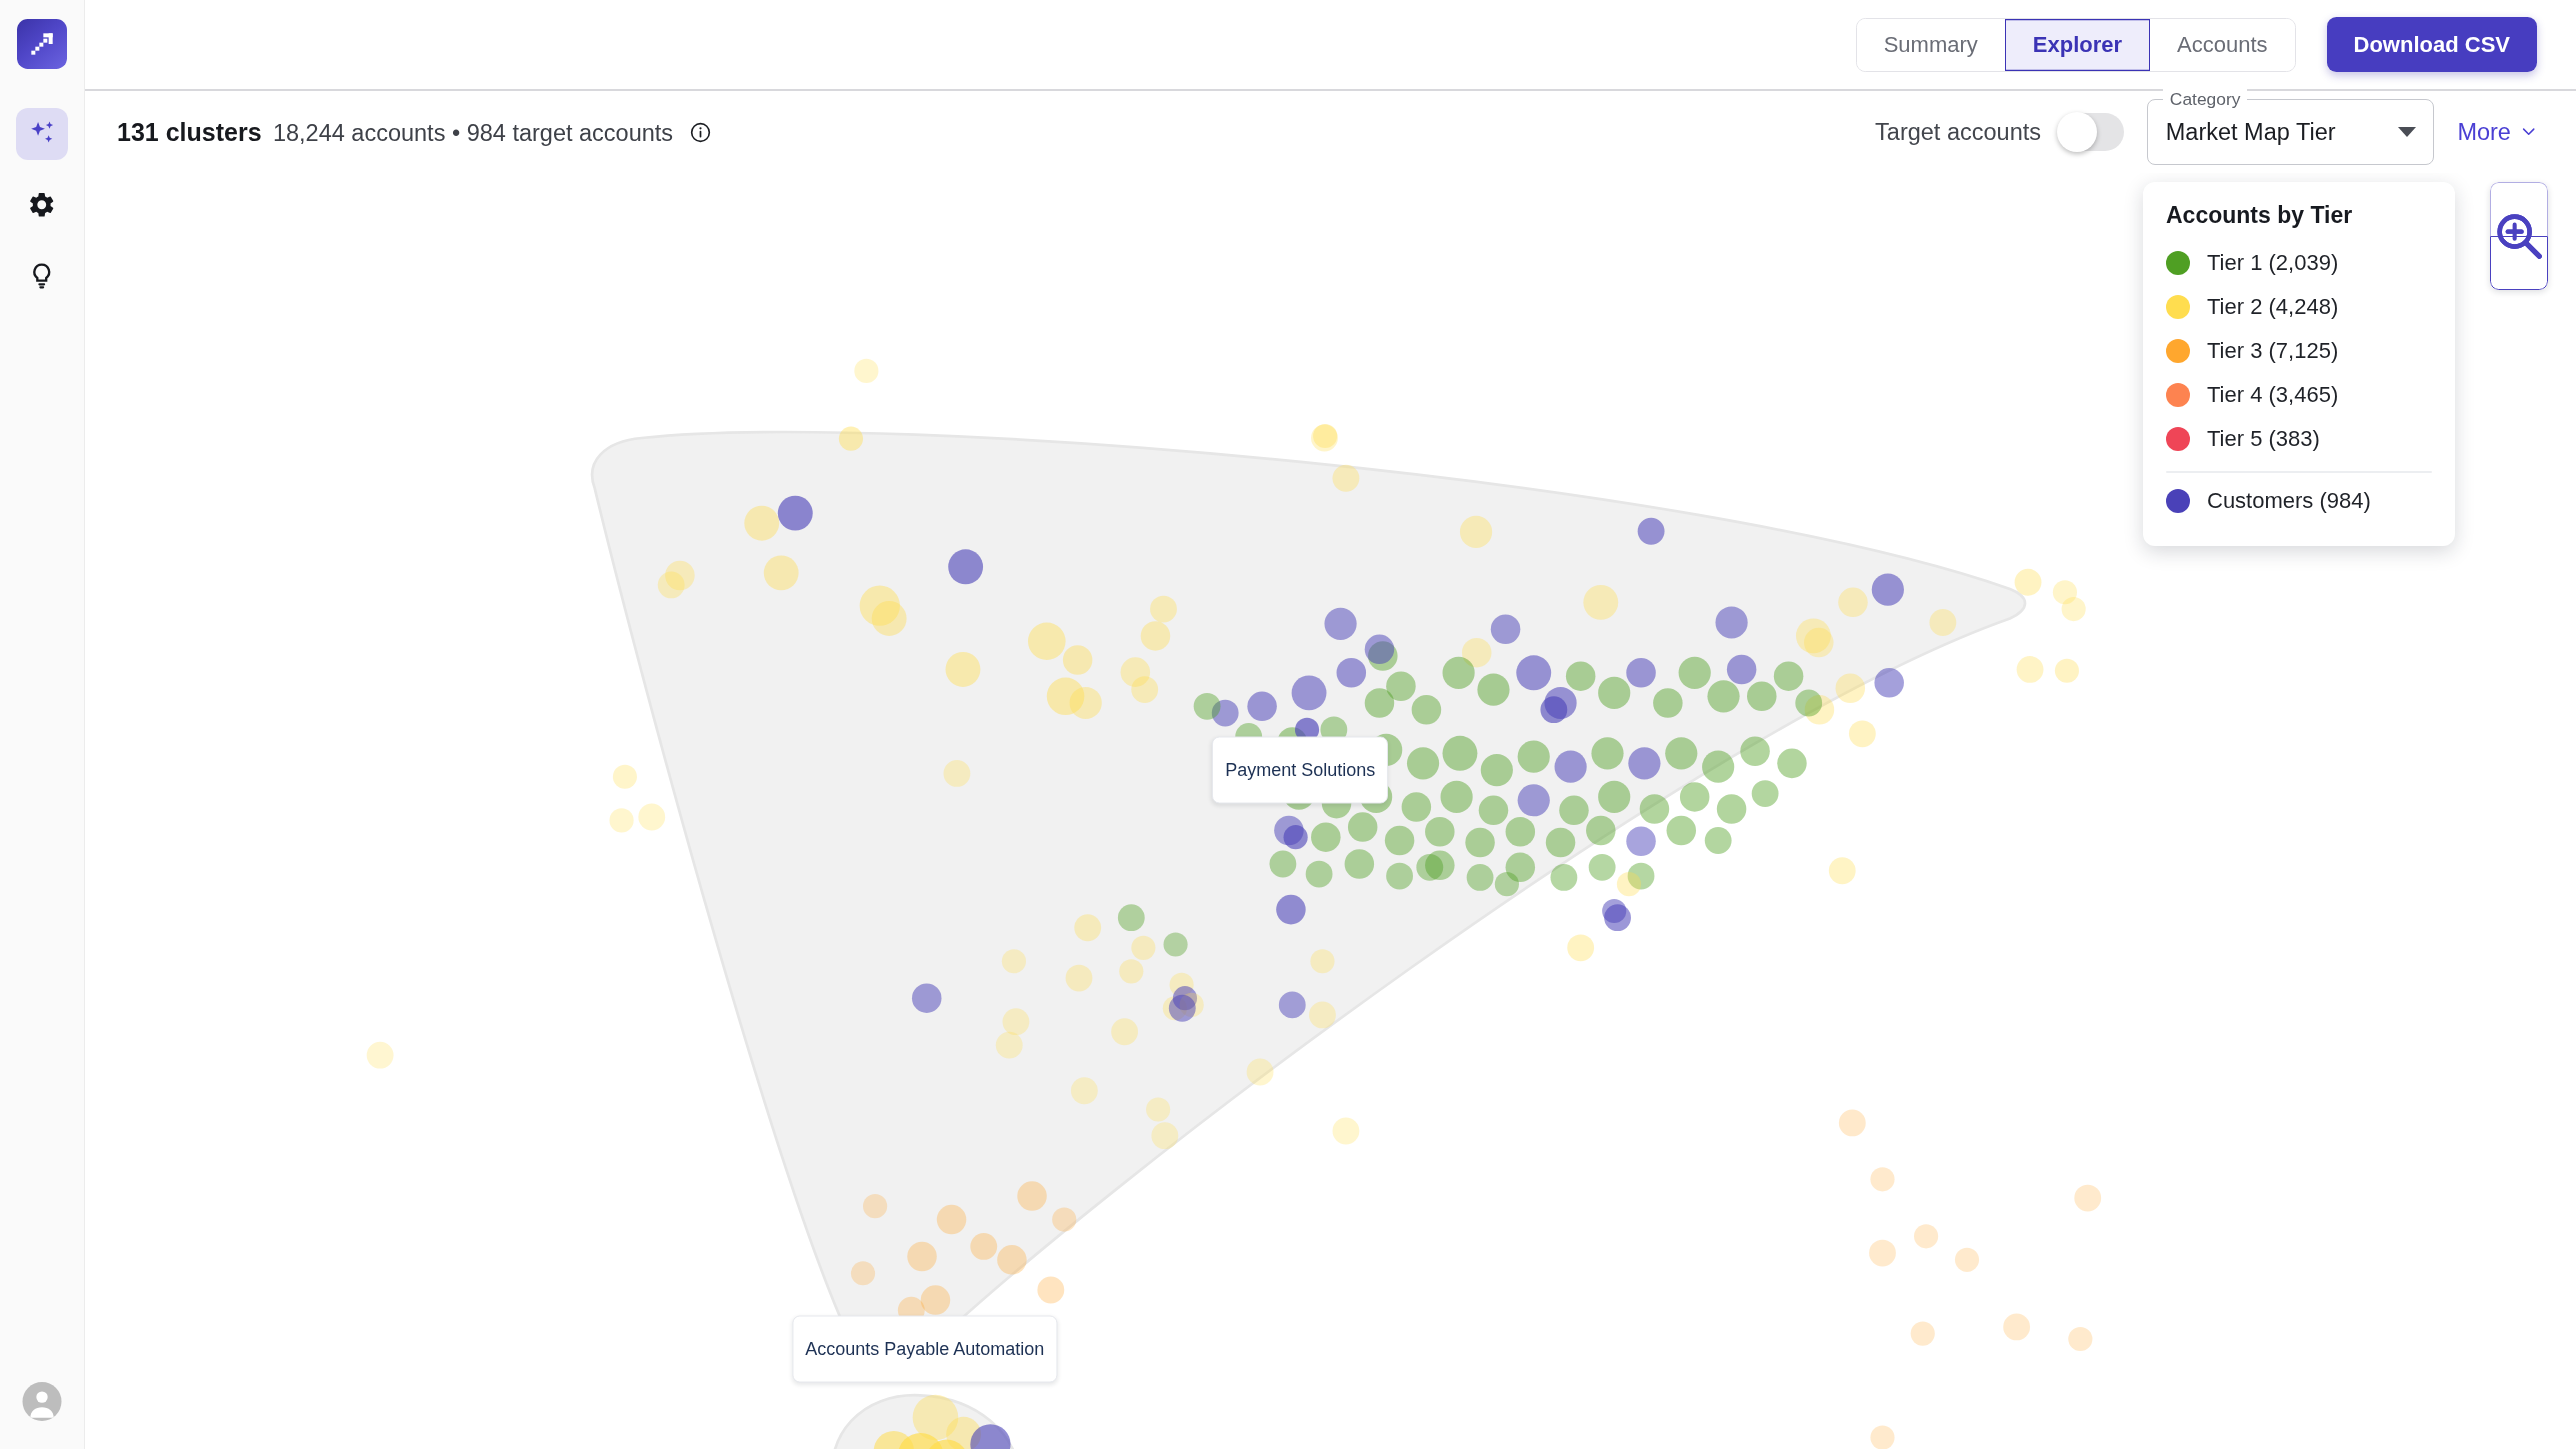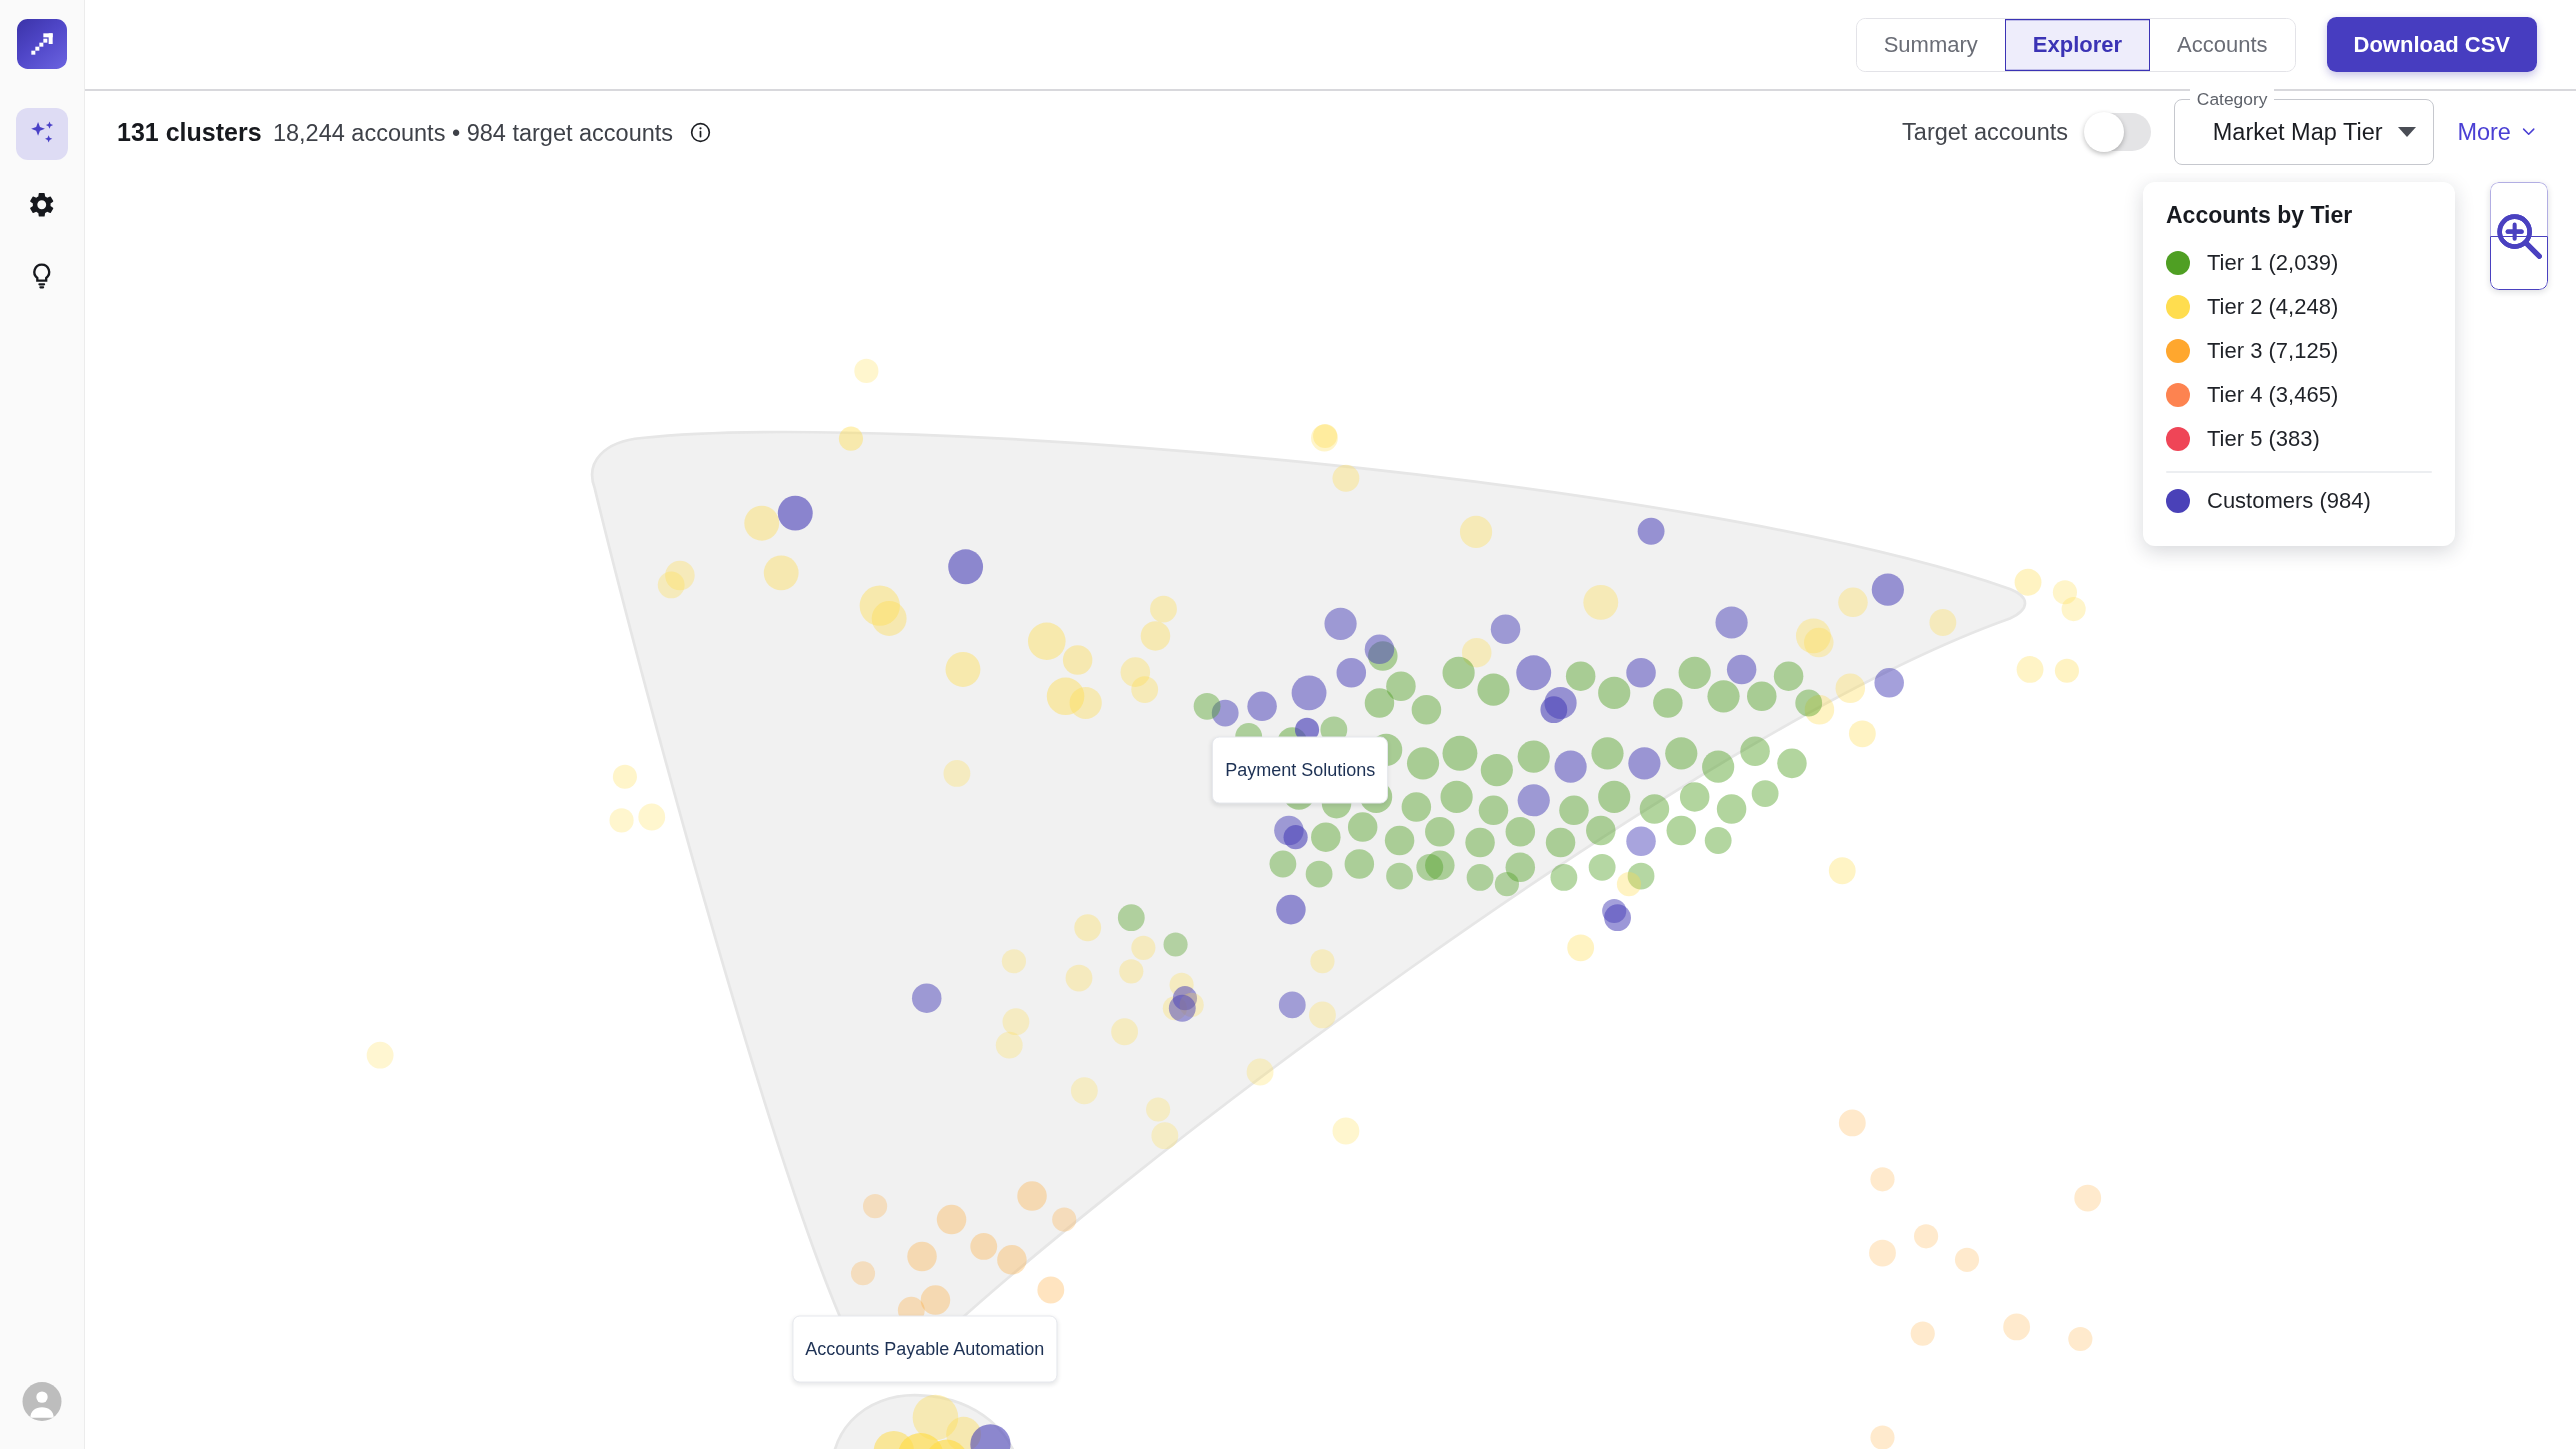--- a/index.html
+++ b/index.html
@@ -100,31 +100,31 @@
     width: 66px; height: 38px; border-radius: 19px; background: #e4e4e6;
     position: relative; cursor: pointer; flex: 0 0 66px;
   }
   .switch .knob {
     position: absolute; top: -1.3px; left: -1.3px;
     width: 40px; height: 40px; border-radius: 50%;
     background: #fff; box-shadow: 0 2px 5.4px rgba(0,0,0,.26);
   }
 
   .select-field {
-    position: relative; width: 260px; height: 66px;
+    position: relative; width: 287px; height: 66px;
     border: 1.3px solid #c6c8ce; border-radius: 8px;
     display: flex; align-items: center; padding: 0 17.4px;
     cursor: pointer; background: #fff;
   }
   .select-legend {
     position: absolute; top: -11.4px; left: 14.8px;
     background: #fff; padding: 0 6.7px;
     font-size: 17.4px; color: #5e626a;
   }
-  .select-value { font-size: 23.5px; color: #1b1d22; white-space: nowrap; margin-left: 20px; }
+  .select-value { font-size: 23.5px; color: #1b1d22; white-space: nowrap; }
   .caret-dn {
     margin-left: auto;
     width: 0; height: 0;
     border-left: 9.4px solid transparent; border-right: 9.4px solid transparent;
     border-top: 10.7px solid #4a4d55;
   }
   .more-link {
     display: flex; align-items: center; gap: 8.7px;
     font-size: 23.5px; color: #4a3fd4; cursor: pointer; white-space: nowrap;
   }

